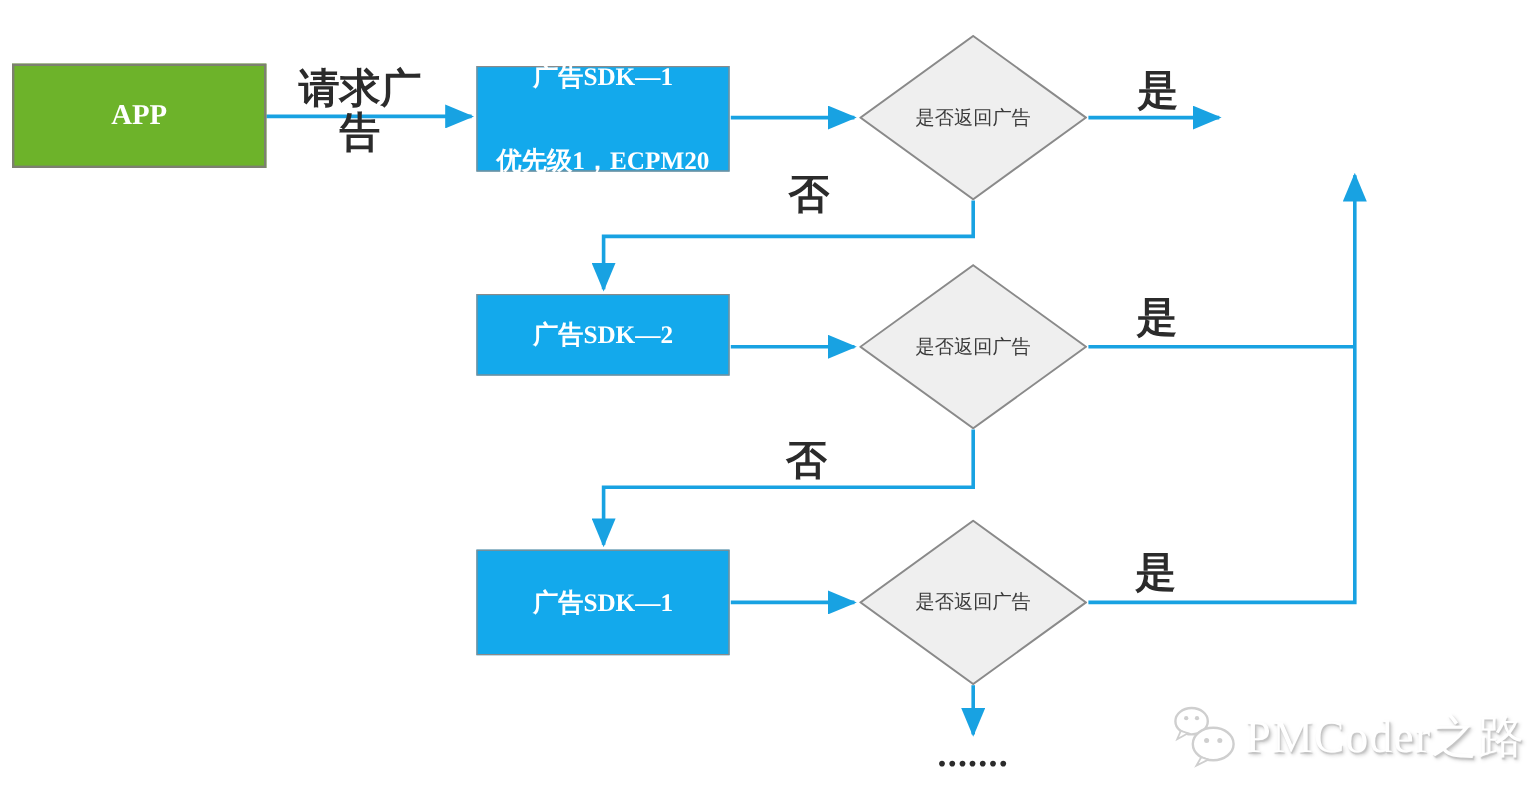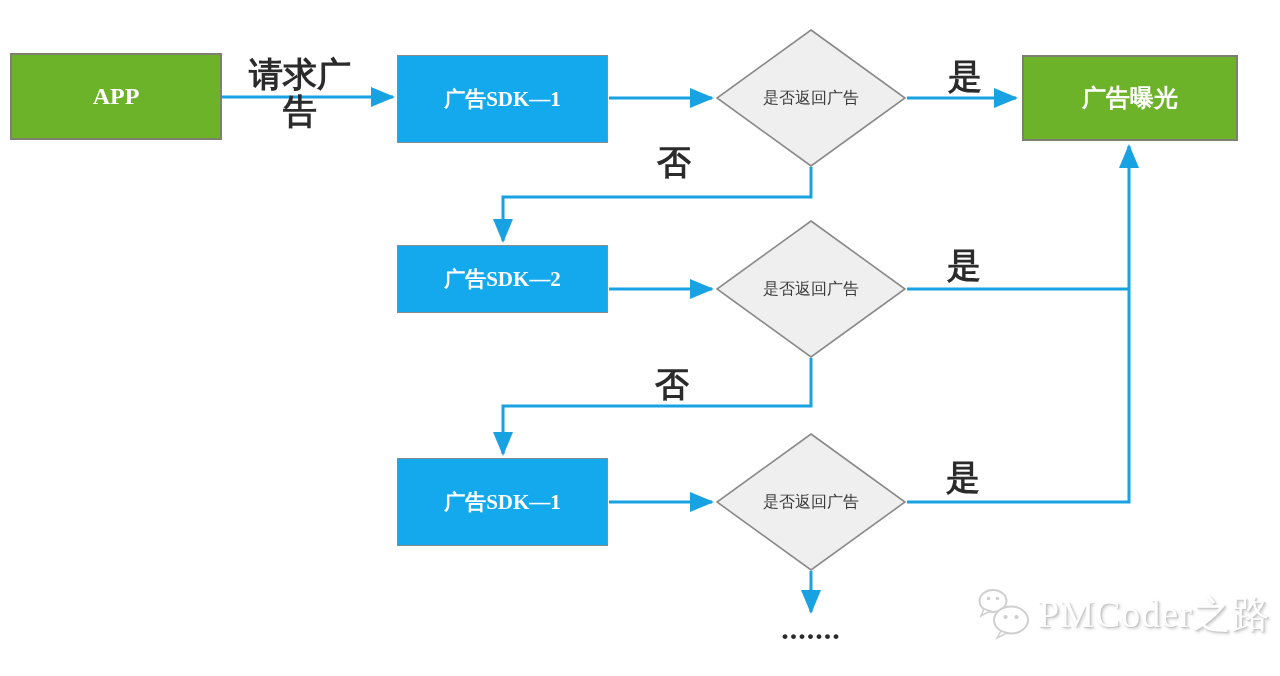--- a/index.html
+++ b/index.html
@@ -67,33 +67,31 @@
     <polyline class="edge" points="907,502 1129,502 1129,146" marker-end="url(#arr)"></polyline>
     <line class="edge" x1="811" y1="571" x2="811" y2="612" marker-end="url(#arr)"></line>
   </svg>
 
   <div class="node green" style="left:10px; top:53px; width:212px; height:87px;">
     <span>APP</span>
   </div>
 
   <div class="node blue" style="left:397px; top:55px; width:211px; height:88px;">
     <span>广告SDK—1</span>
+    <span>优先级1，ECPM20</span>
   </div>
 
   <div class="node blue" style="left:397px; top:245px; width:211px; height:68px;">
     <span>广告SDK—2</span>
   </div>
 
   <div class="node blue" style="left:397px; top:458px; width:211px; height:88px;">
     <span>广告SDK—1</span>
   </div>
 
-  <div class="node green" style="left:1022px; top:55px; width:216px; height:86px;">
-    <span>广告曝光</span>
-  </div>
 
   <div class="diamond" style="left:716px; top:29px;">
     <svg width="190" height="138" viewBox="0 0 190 138">
       <polygon points="95,1 189,69 95,137 1,69" fill="var(--diamond-fill)" stroke="var(--diamond-border)" stroke-width="1.6"></polygon>
     </svg>
     <div class="dlabel">是否返回广告</div>
   </div>
 
   <div class="diamond" style="left:716px; top:220px;">
     <svg width="190" height="138" viewBox="0 0 190 138">

